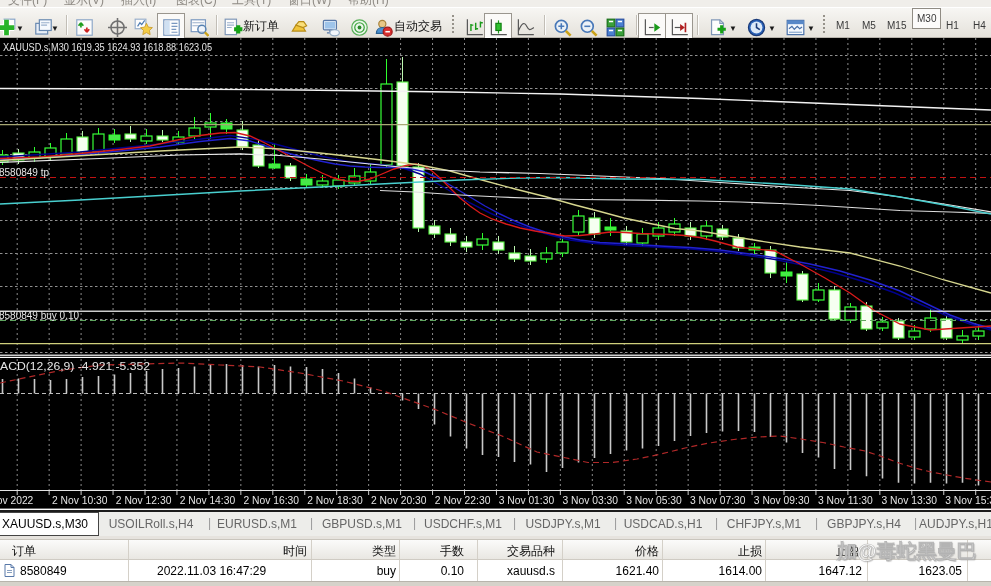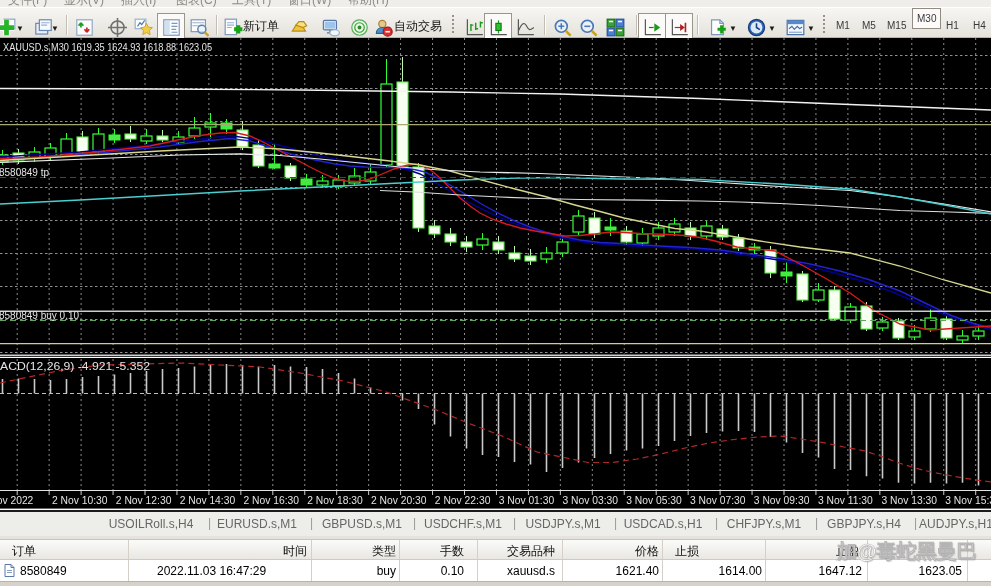--- a/index.html
+++ b/index.html
@@ -335,20 +335,21 @@
 <text x="590.2" y="466" class="lbl" font-size="10.3" text-anchor="middle">3 Nov 03:30</text>
 <text x="654" y="466" class="lbl" font-size="10.3" text-anchor="middle">3 Nov 05:30</text>
 <text x="717.8" y="466" class="lbl" font-size="10.3" text-anchor="middle">3 Nov 07:30</text>
 <text x="781.6" y="466" class="lbl" font-size="10.3" text-anchor="middle">3 Nov 09:30</text>
 <text x="845.4" y="466" class="lbl" font-size="10.3" text-anchor="middle">3 Nov 11:30</text>
 <text x="909.2" y="466" class="lbl" font-size="10.3" text-anchor="middle">3 Nov 13:30</text>
 <text x="973" y="466" class="lbl" font-size="10.3" text-anchor="middle">3 Nov 15:30</text>
 <rect x="0" y="470.6" width="991" height="1.4" fill="#ffffff"></rect>
   </svg>
 <div id="tabbar">
+<div class="atab">XAUUSD.s,M30</div>
 <div class="ttab" style="left:91px">USOILRoll.s,H4</div>
 <div class="ttab" style="left:197px">EURUSD.s,M1</div>
 <div class="ttab" style="left:302px">GBPUSD.s,M1</div>
 <div class="ttab" style="left:403px">USDCHF.s,M1</div>
 <div class="ttab" style="left:503px">USDJPY.s,M1</div>
 <div class="ttab" style="left:603px">USDCAD.s,H1</div>
 <div class="ttab" style="left:704px">CHFJPY.s,M1</div>
 <div class="ttab" style="left:804px">GBPJPY.s,H4</div>
 <div class="ttab" style="left:896px">AUDJPY.s,H1</div>
 <div class="tsep" style="left:208px">|</div>
@@ -361,21 +362,21 @@
 <div class="tsep" style="left:914px">|</div>
 </div>
 <div id="tblsep"></div>
 <div id="thead">
 <div class="hc" style="left:12px">订单</div>
 <div class="hc" style="left:157px;width:150px;text-align:right">时间</div>
 <div class="hc" style="left:246px;width:150px;text-align:right">类型</div>
 <div class="hc" style="left:314px;width:150px;text-align:right">手数</div>
 <div class="hc" style="left:507px">交易品种</div>
 <div class="hc" style="left:509px;width:150px;text-align:right">价格</div>
-<div class="hc" style="left:612px;width:150px;text-align:center">止损</div>
+<div class="hc" style="left:612px;width:150px;text-align:right">止损</div>
 <div class="hc" style="left:710px;width:150px;text-align:right">止盈</div>
     <div class="cb" style="left:128px"></div>
     <div class="cb" style="left:311px"></div>
     <div class="cb" style="left:399px"></div>
     <div class="cb" style="left:477px"></div>
     <div class="cb" style="left:562px"></div>
     <div class="cb" style="left:662px"></div>
     <div class="cb" style="left:765px"></div>
     <div class="cb" style="left:867px"></div>
     <div class="cb" style="left:967px"></div>

